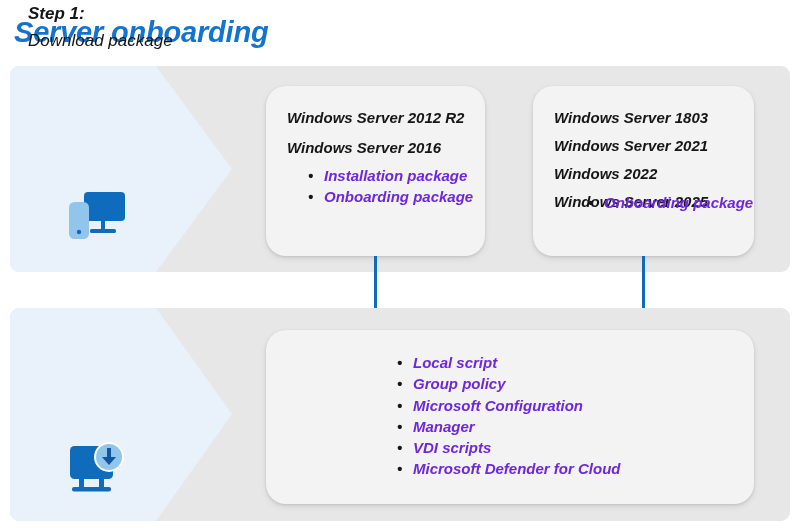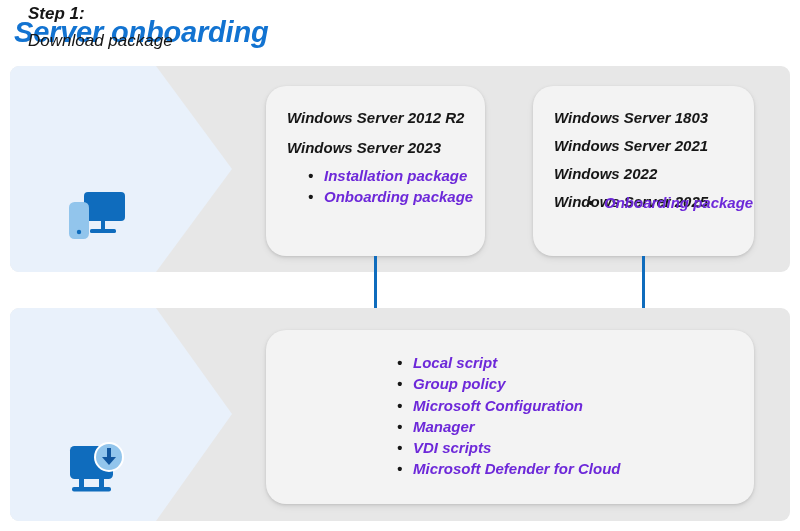--- a/index.html
+++ b/index.html
@@ -140,21 +140,21 @@
     <rect x="33" y="31" width="4" height="9" fill="#0f6cbd"></rect>
     <rect x="22" y="39" width="26" height="4" rx="1.6" fill="#0f6cbd"></rect>
     <rect x="1" y="12" width="20" height="37" rx="5.5" fill="#92c5ec"></rect>
     <circle cx="11" cy="42" r="2.2" fill="#0f6cbd"></circle>
   </svg>
 
   <div class="card" id="card-a">
     <div class="card-inner">
       <div class="os-list">
         <div class="os-line">Windows Server 2012 R2</div>
-        <div class="os-line">Windows Server 2023</div>
+        <div class="os-line">Windows Server 2016</div>
       </div>
       <ul class="bul-list">
         <li class="bul-item">Installation package</li>
         <li class="bul-item">Onboarding package</li>
       </ul>
     </div>
   </div>
 
   <div class="card" id="card-b">
     <div class="card-inner">

